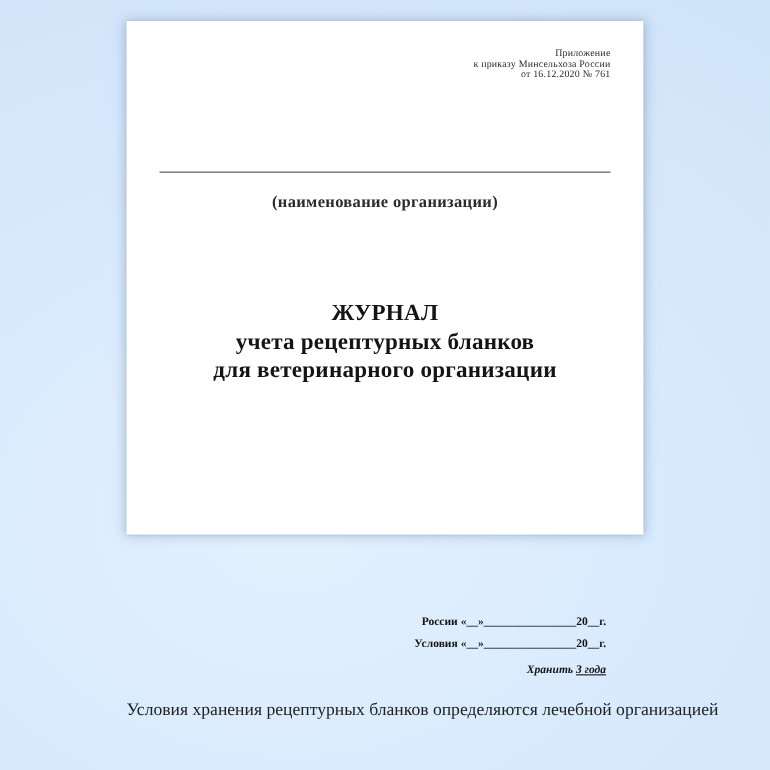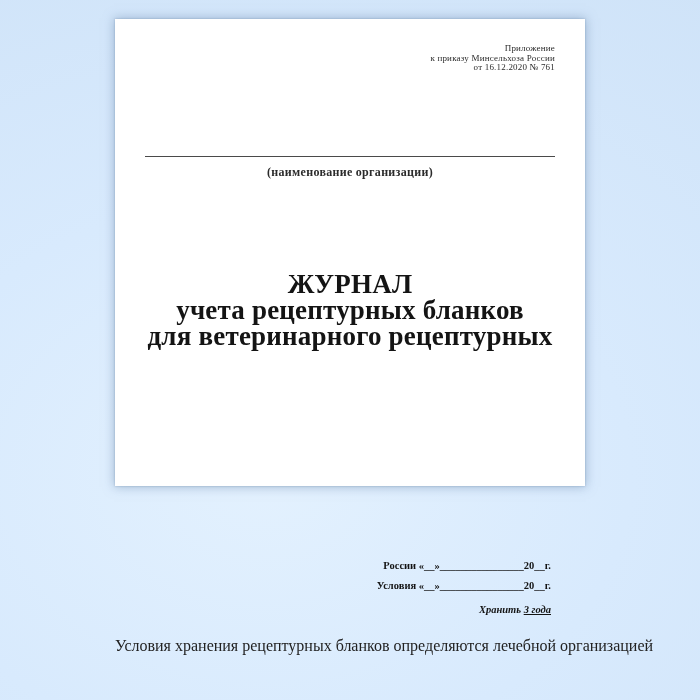--- a/index.html
+++ b/index.html
@@ -46,35 +46,35 @@
     top: 137px;
     left: 30px;
     right: 30px;
     text-align: center;
   }
   .org-rule {
     height: 0;
     border-top: 1px solid #4a4a4a;
   }
   .org-caption {
-    margin-top: 8px;
-    font-size: 12px;
+    margin-top: 19px;
+    font-size: 15px;
     font-weight: bold;
     letter-spacing: 0.3px;
     color: #2b2b2b;
     text-align: center;
   }
 
   .title-block {
     position: absolute;
     top: 252px;
     left: 0;
     right: 0;
     text-align: center;
-    font-size: 27px;
+    font-size: 21px;
     font-weight: bold;
     line-height: 26px;
     color: #141414;
     letter-spacing: 0.2px;
   }
 
   .dates-block {
     position: absolute;
     top: 540px;
     right: 34px;
@@ -120,21 +120,21 @@
   </div>
 
   <div class="org-block">
     <div class="org-rule"></div>
     <div class="org-caption">(наименование организации)</div>
   </div>
 
   <div class="title-block">
     <div>ЖУРНАЛ</div>
     <div>учета рецептурных бланков</div>
-    <div>для ветеринарного рецептурных</div>
+    <div>для ветеринарного организации</div>
   </div>
 
   <div class="dates-block">
     <div class="date-line">России «__»________________20__г.</div>
     <div class="date-line">Условия «__»________________20__г.</div>
     <div class="keep-line">
       <span>Хранить</span>
       <span class="keep-term">3 года</span>
     </div>
   </div>

